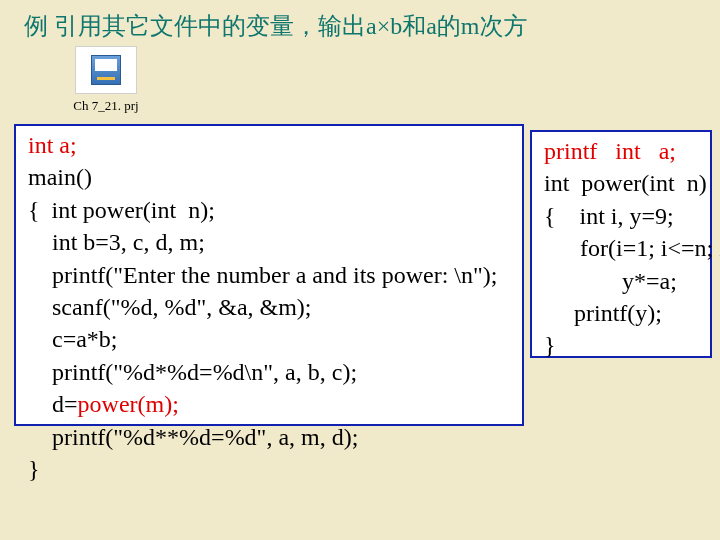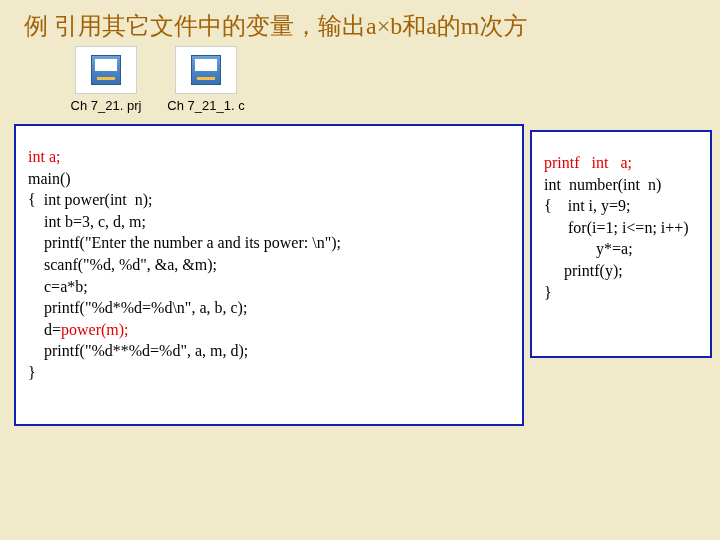--- a/index.html
+++ b/index.html
@@ -10,21 +10,21 @@
     background: #f0eacb;
     font-family: "Times New Roman", serif;
     position: relative;
     overflow: hidden;
   }
   .title {
     position: absolute;
     top: 10px;
     left: 24px;
     font-size: 24px;
-    color: #a16207;
+    color: #0f766e;
     white-space: nowrap;
   }
   .icons-row {
     position: absolute;
     top: 46px;
     left: 60px;
     display: flex;
     gap: 8px;
   }
   .file-item {
@@ -60,34 +60,34 @@
   }
   .file-icon-inner::after {
     content: "";
     position: absolute;
     bottom: 4px; left: 5px;
     width: 18px; height: 3px;
     background: #f5c040;
   }
   .file-label {
     margin-top: 4px;
-    font-family: Liberation Sans, sans-serif;
+    font-family: Liberation Serif, serif;
     font-size: 13px;
     color: #000;
     text-align: left;
     white-space: nowrap;
   }
   .code-box {
     position: absolute;
     background: #fff;
     border: 2px solid #1020b0;
     box-sizing: border-box;
-    padding: 20px 12px;
+    padding: 3px 12px;
     font-family: "Times New Roman", serif;
-    font-size: 16px;
+    font-size: 24px;
     line-height: 1.35;
     color: #000;
   }
   .code-left {
     top: 124px;
     left: 14px;
     width: 510px;
     height: 302px;
   }
   .code-right {
@@ -111,43 +111,37 @@
   <span>例  引用其它文件中的变量，输出a</span><span class="cross">×</span><span>b和a的m次方</span>
 </div>
 
 <div class="icons-row">
   <div class="file-item">
     <div class="file-icon">
         <div class="file-icon-inner"></div>
       </div>
     <div class="file-label">Ch 7_21. prj</div>
   </div>
-  <div class="file-item">
-    <div class="file-icon">
-        <div class="file-icon-inner"></div>
-      </div>
-    <div class="file-label">Ch 7_21_1. c</div>
-  </div>
 </div>
 
 <div class="code-box code-left">
 <pre><span class="red">int a;</span>
 <span>main()</span>
 <span>{  int power(int  n);</span>
 <span>    int b=3, c, d, m;</span>
 <span>    printf("Enter the number a and its power: \n");</span>
 <span>    scanf("%d, %d", &amp;a, &amp;m);</span>
 <span>    c=a*b;</span>
 <span>    printf("%d*%d=%d\n", a, b, c);</span>
 <span>    d=</span><span class="red">power(m);</span>
 <span>    printf("%d**%d=%d", a, m, d);</span>
 <span>}</span></pre>
 </div>
 
 <div class="code-box code-right">
 <pre><span class="red">printf   int   a;</span>
-<span>int  number(int  n)</span>
+<span>int  power(int  n)</span>
 <span>{    int i, y=9;</span>
 <span>      for(i=1; i&lt;=n; i++)</span>
 <span>             y*=a;</span>
 <span>     printf(y);</span>
 <span>}</span></pre>
 </div>
 
 </body></html>

